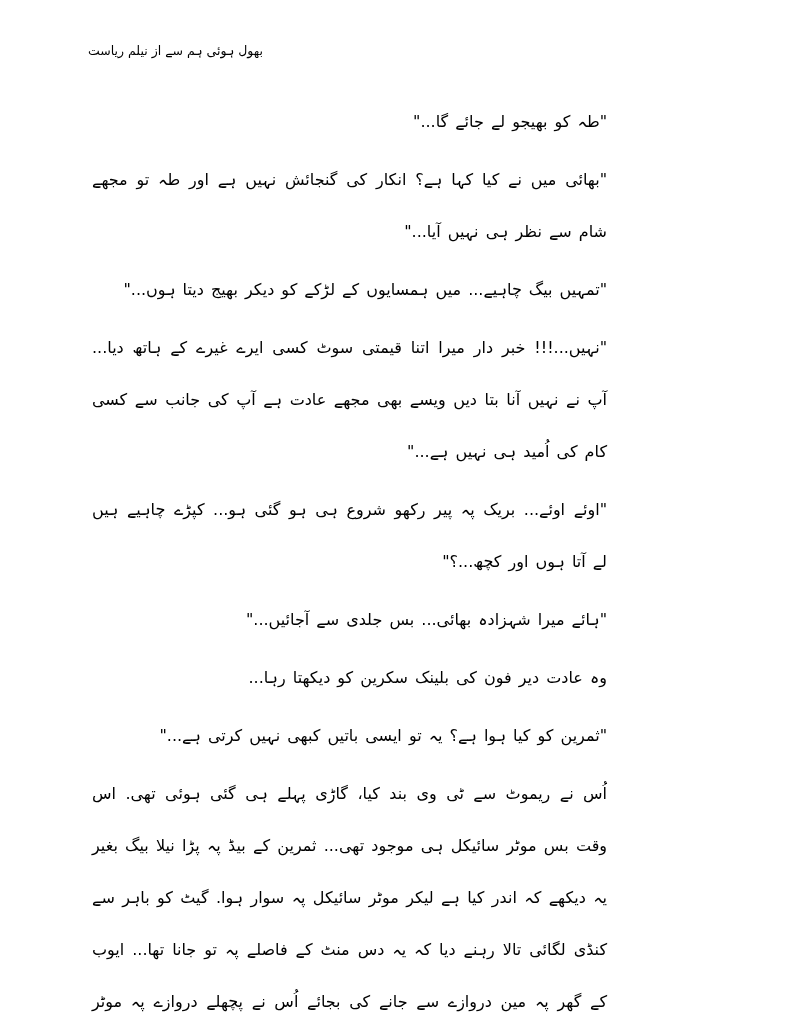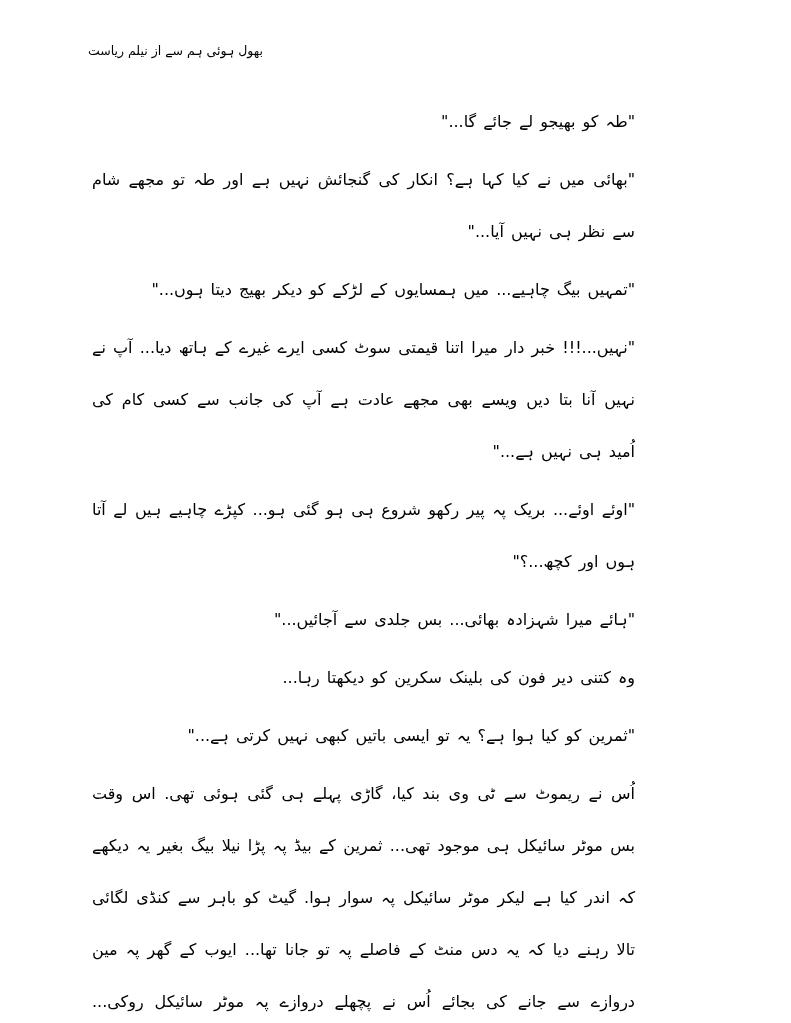--- a/index.html
+++ b/index.html
@@ -8,21 +8,20 @@
     background: #ffffff;
   }
   .page {
     position: relative;
     width: 658px;
     height: 1023px;
     background: #ffffff;
     overflow: hidden;
     font-family: "DejaVu Sans", sans-serif;
     color: #000000;
-    padding-left: 28px;
   }
   .running-header {
     position: absolute;
     top: 42px;
     left: 88px;
     direction: rtl;
     font-size: 12.5px;
     line-height: 18px;
     white-space: nowrap;
     color: #000000;
@@ -50,17 +49,17 @@
 
 <div class="page" style="background: rgb(255, 255, 255); color: rgb(0, 0, 0);">
   <div class="running-header">بھول ہوئی ہم سے از نیلم ریاست</div>
   <div class="content">
       <p class="para">"طہ کو بھیجو لے جائے گا..."</p>
       <p class="para">"بھائی میں نے کیا کہا ہے؟ انکار کی گنجائش نہیں ہے اور طہ تو مجھے شام سے نظر ہی نہیں آیا..."</p>
       <p class="para">"تمہیں بیگ چاہیے... میں ہمسایوں کے لڑکے کو دیکر بھیج دیتا ہوں..."</p>
       <p class="para">"نہیں...!!! خبر دار میرا اتنا قیمتی سوٹ کسی ایرے غیرے کے ہاتھ دیا... آپ نے نہیں آنا بتا دیں ویسے بھی مجھے عادت ہے آپ کی جانب سے کسی کام کی اُمید ہی نہیں ہے..."</p>
       <p class="para">"اوئے اوئے... بریک پہ پیر رکھو شروع ہی ہو گئی ہو... کپڑے چاہیے ہیں لے آتا ہوں اور کچھ...؟"</p>
       <p class="para">"ہائے میرا شہزادہ بھائی... بس جلدی سے آجائیں..."</p>
-      <p class="para">وہ کتنی دیر فون کی بلینک سکرین کو دیکھتا رہا...</p>
+      <p class="para">وہ عادت دیر فون کی بلینک سکرین کو دیکھتا رہا...</p>
       <p class="para">"ثمرین کو کیا ہوا ہے؟ یہ تو ایسی باتیں کبھی نہیں کرتی ہے..."</p>
       <p class="para">اُس نے ریموٹ سے ٹی وی بند کیا، گاڑی پہلے ہی گئی ہوئی تھی. اس وقت بس موٹر سائیکل ہی موجود تھی... ثمرین کے بیڈ پہ پڑا نیلا بیگ بغیر یہ دیکھے کہ اندر کیا ہے لیکر موٹر سائیکل پہ سوار ہوا. گیٹ کو باہر سے کنڈی لگائی تالا رہنے دیا کہ یہ دس منٹ کے فاصلے پہ تو جانا تھا... ایوب کے گھر پہ مین دروازے سے جانے کی بجائے اُس نے پچھلے دروازے پہ موٹر سائیکل روکی... ثمرین کا نمبر ملایا جو بند ملا... بائیک لاک کرتے ہوئے اندر آیا... وہاں موجود چھوٹے چھوٹے لڑکوں کو آواز دیکر متوجہ کیا جو پچھلے باغیچے میں کھیل رہے تھے...</p>
     </div>
 </div>
 
 </body></html>

